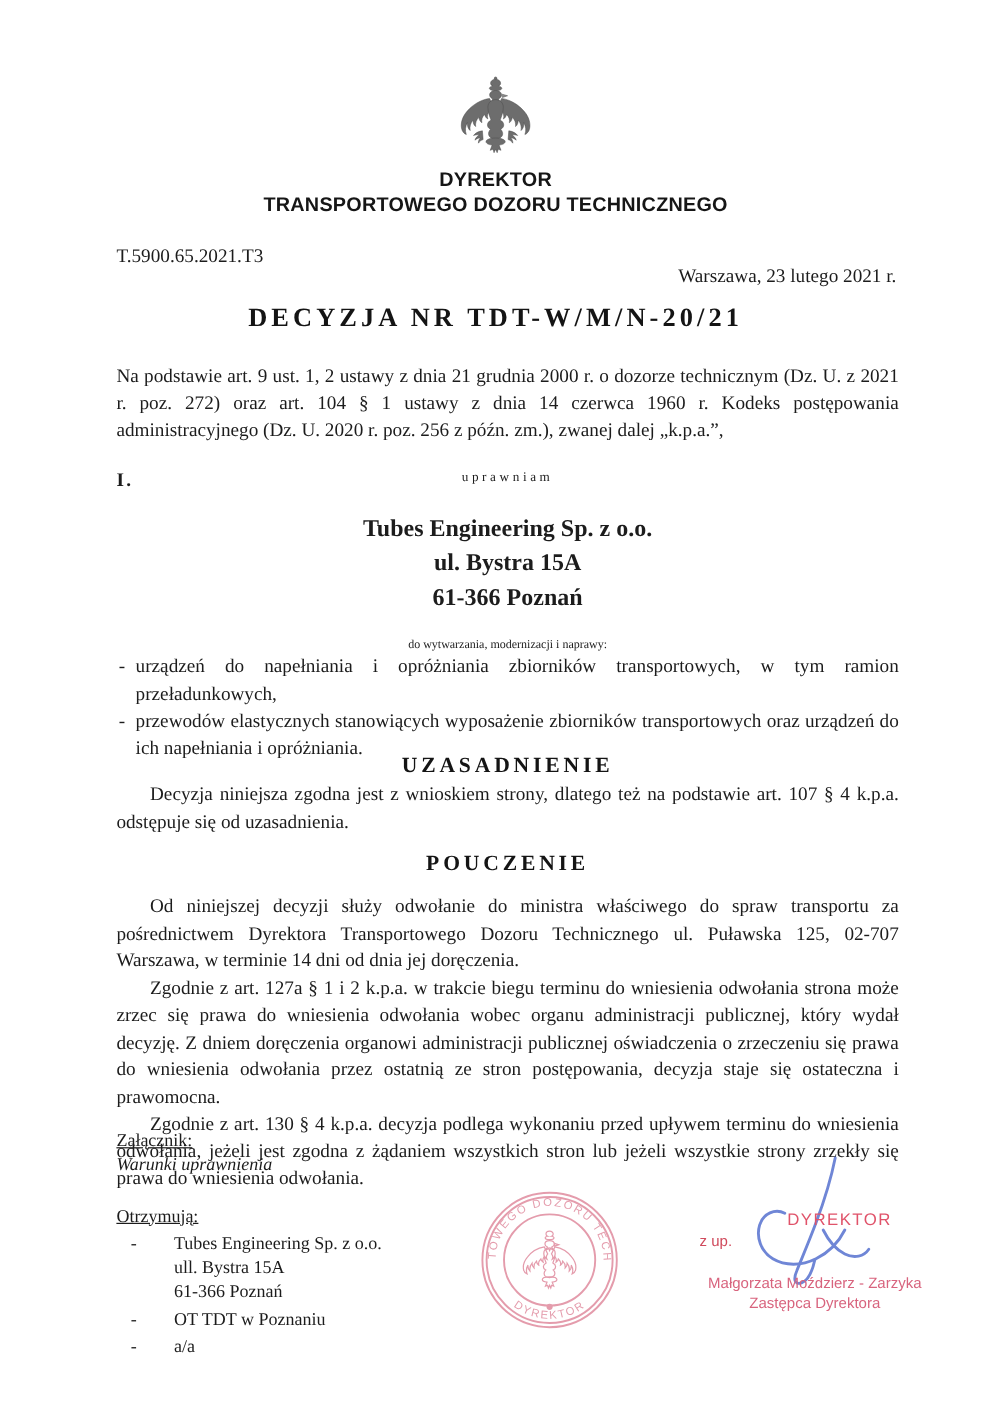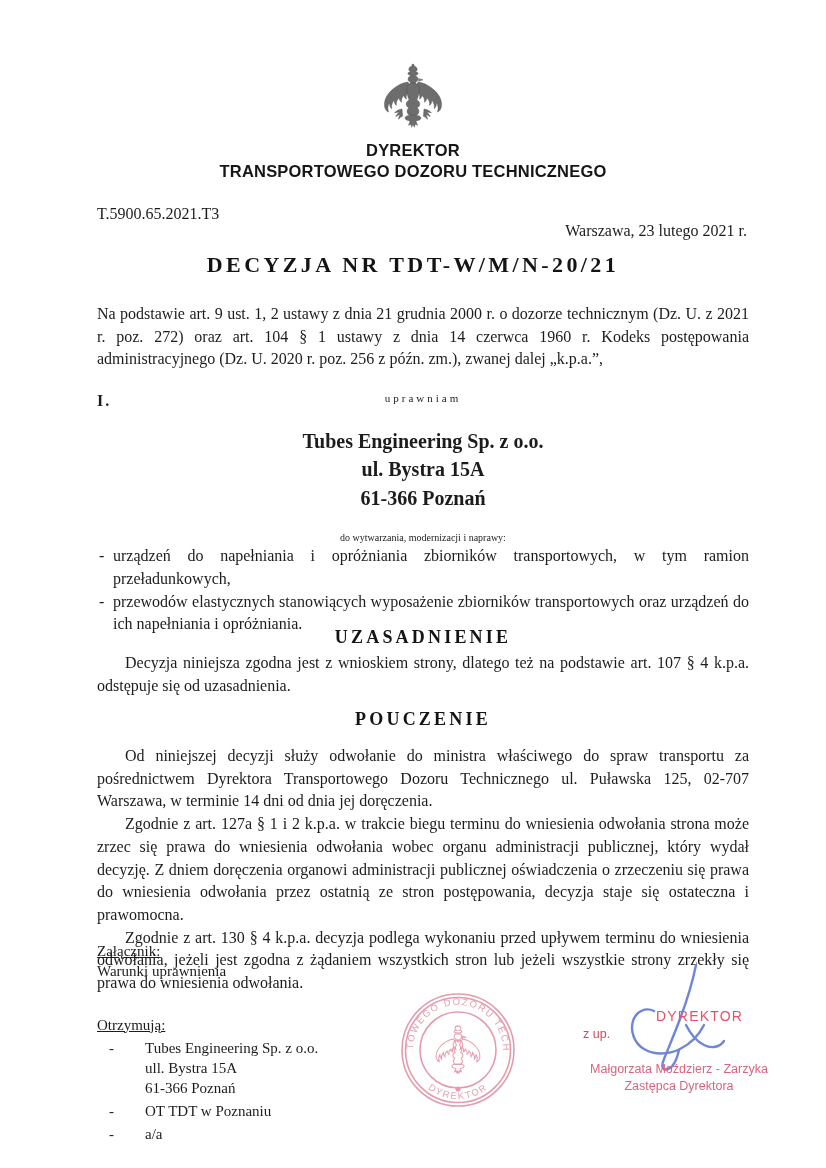--- a/index.html
+++ b/index.html
@@ -177,22 +177,22 @@
     position: absolute;
     left: 97px;
     top: 941px;
     width: 330px;
     font-size: 15px;
     line-height: 1.35;
   }
   .u-label {
     text-decoration: underline;
   }
-  .tail .warunki { margin-top: 0; }
-  .otrzymuja-head { margin-top: 33px; }
+  .tail .warunki { margin-top: 0; font-style: italic; }
+  .otrzymuja-head { margin-top: 22px; }
   ul.recipients {
     margin: 0;
     padding: 0;
     list-style: none;
   }
   ul.recipients li {
     position: relative;
     padding-left: 48px;
     margin-top: 3px;
     line-height: 1.34;

